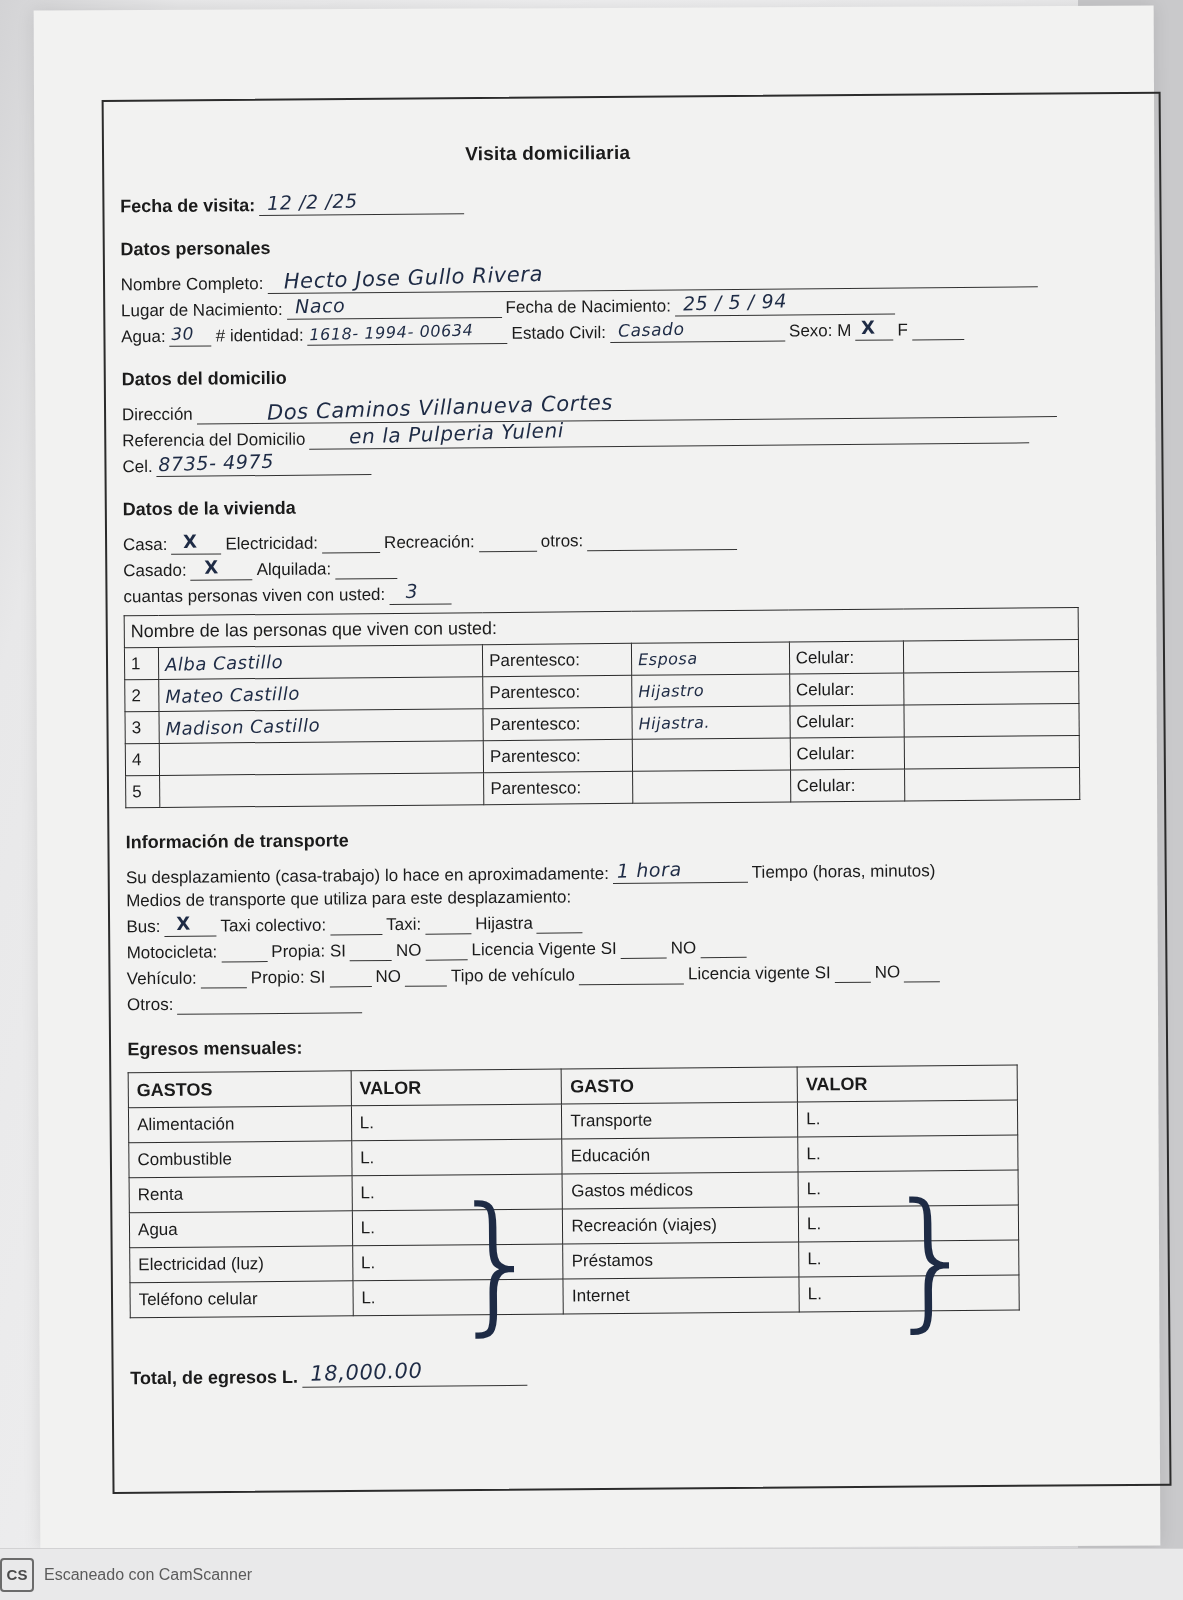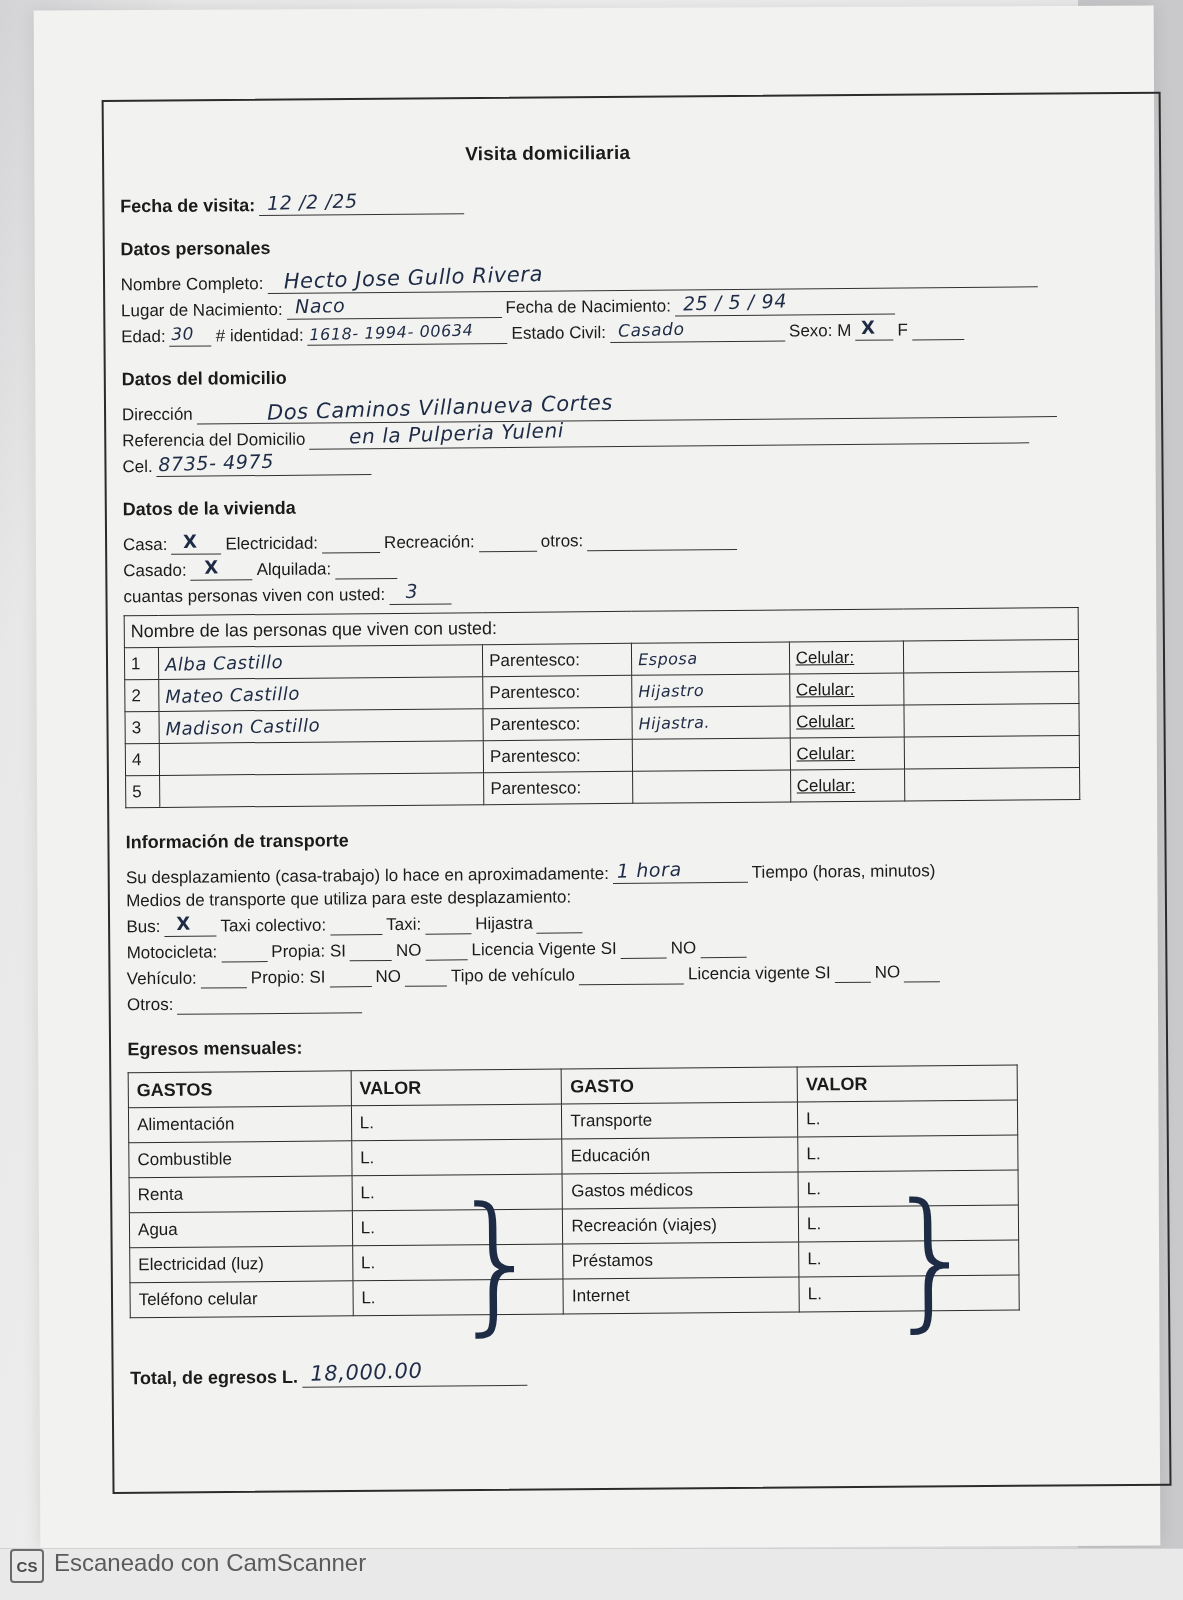--- a/index.html
+++ b/index.html
@@ -105,21 +105,21 @@
     height: 25px;
     text-align: left;
     font-weight: normal;
     position: relative;
   }
   .tbl-head td { font-size: 18px; font-weight: bold; }
   .num-c { width: 22px; text-align: center; }
   .nm-c  { width: 330px; }
   .par-c { width: 140px; }
   .parv-c{ width: 150px; }
-  .cel-c { width: 105px; text-decoration: underline; }
+  .cel-c { width: 105px; }
   .celv-c{ width: 175px; }
   .cellhand {
     font-family: "DejaVu Sans", sans-serif;
     color: #1e2b45;
     font-style: italic;
     font-size: 18px;
     letter-spacing: 0.5px;
     display: inline-block;
     transform: rotate(-1deg);
   }
@@ -150,39 +150,39 @@
   }
   .footer {
     position: absolute;
     left: 0;
     bottom: 0;
     width: 1183px;
     height: 52px;
     background: #e9e9ea;
     border-top: 1px solid #d2d2d3;
     display: flex;
-    padding-left: 10px;
+    align-items: center;
     box-sizing: border-box;
   }
   .cs-badge {
     width: 30px; height: 30px;
     border: 2px solid #6b6b6b;
     border-radius: 4px;
     color: #4a4a4a;
     font-size: 15px;
     font-weight: bold;
     display: flex;
     align-items: center;
     justify-content: center;
     margin-right: 10px;
     font-family: "Liberation Sans", sans-serif;
   }
   .cs-text {
     color: #5b5b5b;
-    font-size: 24px;
+    font-size: 16px;
   }
 </style>
 </head>
 <body>
 
 <div class="page">
   <div class="sheet">
     <div class="frame"></div>
     <div class="content">
 
@@ -209,21 +209,21 @@
         <span class="fill" style="width:215px;">
           <span class="hand">Naco</span>
         </span>
         <span class="lbl">Fecha de Nacimiento:</span>
         <span class="fill" style="width:220px;">
           <span class="hand">25 / 5 / 94</span>
         </span>
       </div>
 
       <div class="line-row">
-        <span class="lbl">Edad:</span>
+        <span class="lbl">Agua:</span>
         <span class="fill" style="width:42px;">
           <span class="hand small" style="left:2px;">30</span>
         </span>
         <span class="lbl"># identidad:</span>
         <span class="fill" style="width:200px;">
           <span class="hand small" style="left:2px;font-size:16px;">1618- 1994- 00634</span>
         </span>
         <span class="lbl">Estado Civil:</span>
         <span class="fill" style="width:175px;">
           <span class="hand small">Casado</span>

